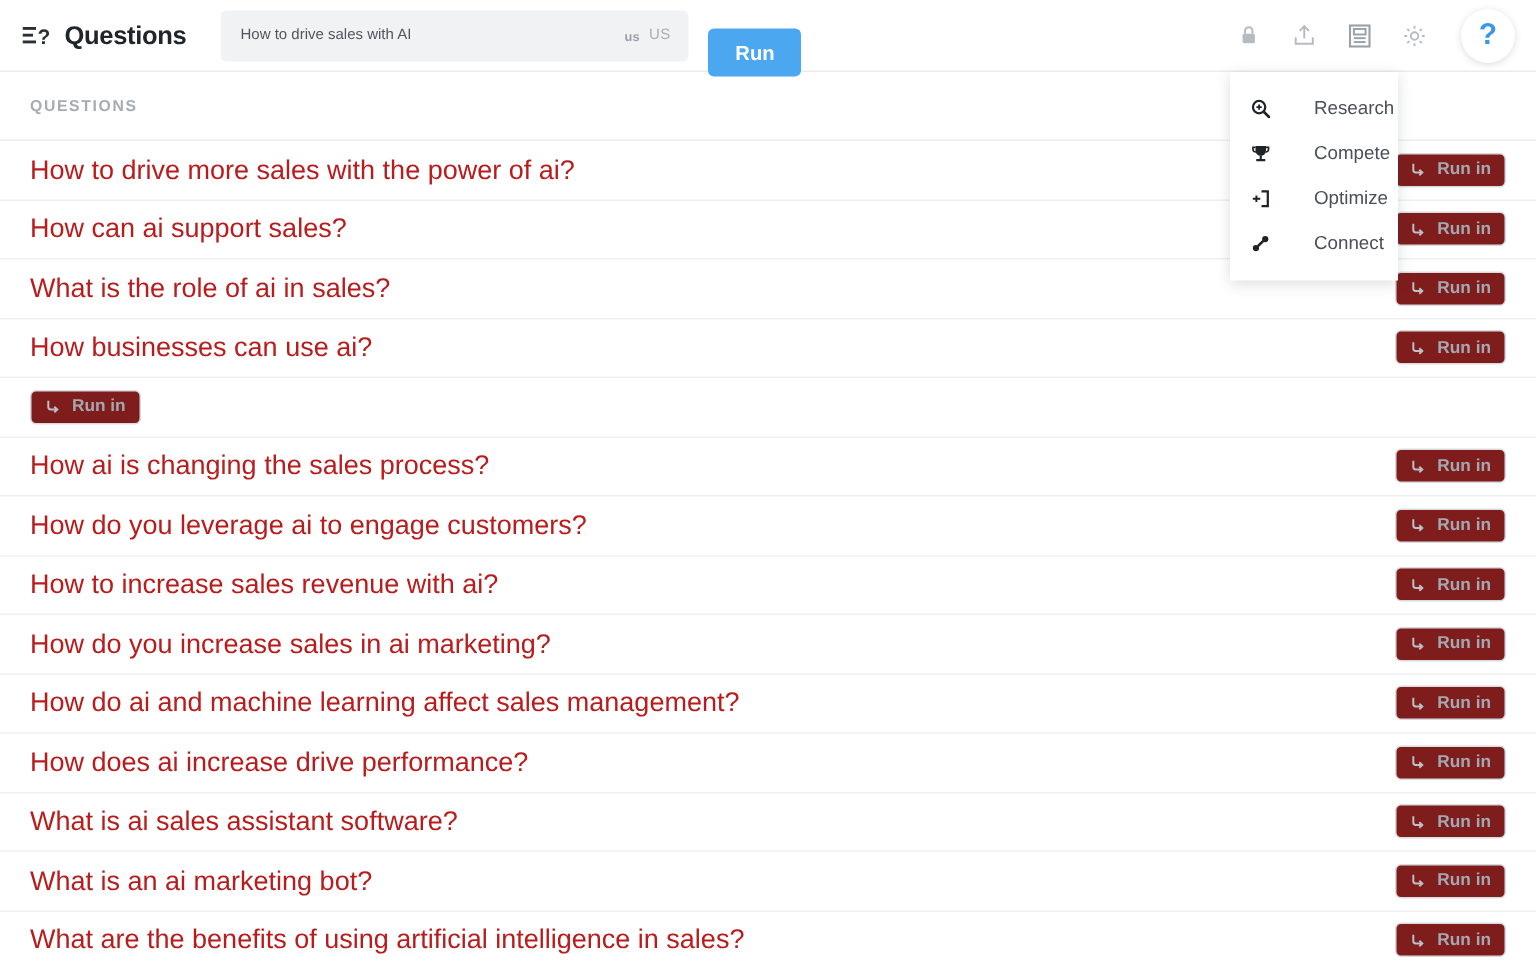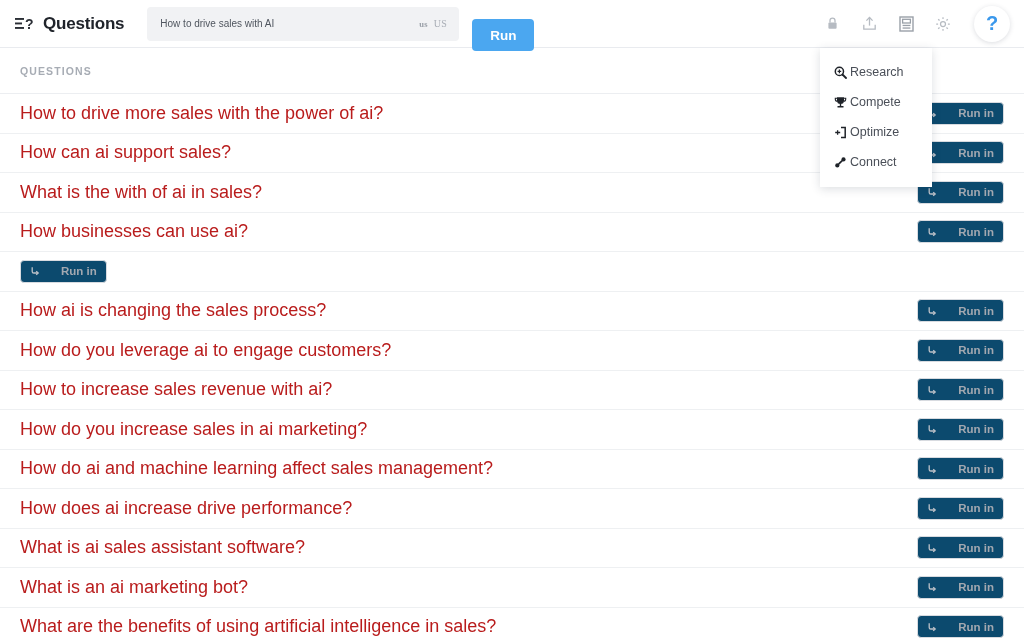--- a/index.html
+++ b/index.html
@@ -66,21 +66,20 @@
     color: #50565f;
     height: 100%;
   }
   .search-input::placeholder { color: #9aa0a8; }
   .locale {
     display: flex;
     align-items: flex-end;
     gap: 6px;
     flex: 0 0 auto;
     padding-right: 2px;
-    font-family: Liberation Serif, serif;
   }
   .locale-lang {
     font-size: 8.5px;
     font-weight: bold;
     color: #9aa0a8;
     letter-spacing: 0.2px;
   }
   .locale-country {
     font-size: 10px;
     color: #a9aeb6;
@@ -161,26 +160,26 @@
     padding: 0 20px;
   }
   .row-text {
     font-size: 18px;
     color: #b91c1c;
     white-space: nowrap;
   }
   .runin-btn {
     display: flex;
     align-items: center;
-    gap: 21px;
+    gap: 8px;
     height: 23px;
     padding: 0 9px;
     border: 1px solid #d8dbe0;
     border-radius: 4px;
-    background: #0c4a6e;
+    background: #7f1d1d;
     color: #a3a8b0;
     font-size: 11.5px;
     font-weight: bold;
     cursor: pointer;
     flex: 0 0 auto;
   }
   .runin-icon {
     display: flex;
     align-items: center;
     justify-content: center;
@@ -215,20 +214,21 @@
     display: flex;
     align-items: center;
     justify-content: center;
     color: #1f2329;
     flex: 0 0 auto;
   }
   .dd-label {
     font-size: 12.5px;
     color: #4a4f58;
     white-space: nowrap;
+    margin-left: 26px;
   }
 
   .page-wrap { position: relative; width: 1024px; height: 644px; overflow: hidden; }
 </style>
 </head>
 <body>
 
 <div class="page-wrap">
 
   <div class="topbar">
@@ -314,21 +314,21 @@
             <span class="runin-icon">
               <svg width="10" height="10" viewBox="0 0 10 10">
                 <path d="M2.2 1.2 v4.2 a1.6 1.6 0 0 0 1.6 1.6 h4" fill="none" stroke="currentColor" stroke-width="1.3"></path>
                 <path d="M6.2 5.2 L8.2 7 L6.2 8.8" fill="none" stroke="currentColor" stroke-width="1.3"></path>
               </svg>
             </span>
             <span>Run in</span>
           </button>
         </div>
         <div class="row">
-          <span class="row-text">What is the with of ai in sales?</span>
+          <span class="row-text">What is the role of ai in sales?</span>
           <button class="runin-btn">
             <span class="runin-icon">
               <svg width="10" height="10" viewBox="0 0 10 10">
                 <path d="M2.2 1.2 v4.2 a1.6 1.6 0 0 0 1.6 1.6 h4" fill="none" stroke="currentColor" stroke-width="1.3"></path>
                 <path d="M6.2 5.2 L8.2 7 L6.2 8.8" fill="none" stroke="currentColor" stroke-width="1.3"></path>
               </svg>
             </span>
             <span>Run in</span>
           </button>
         </div>

